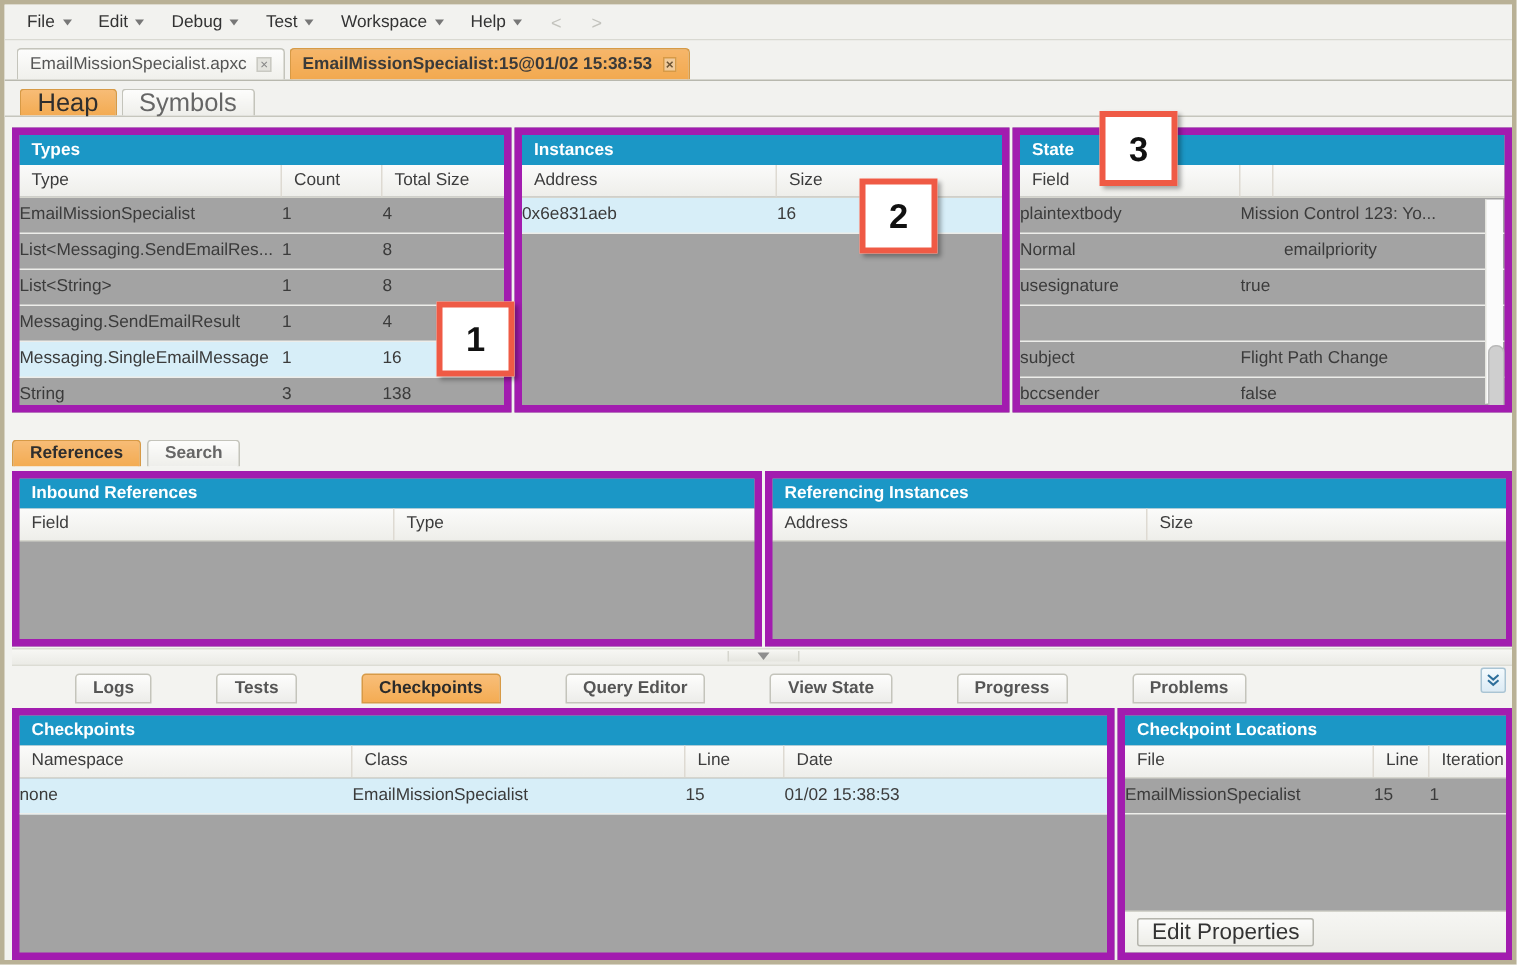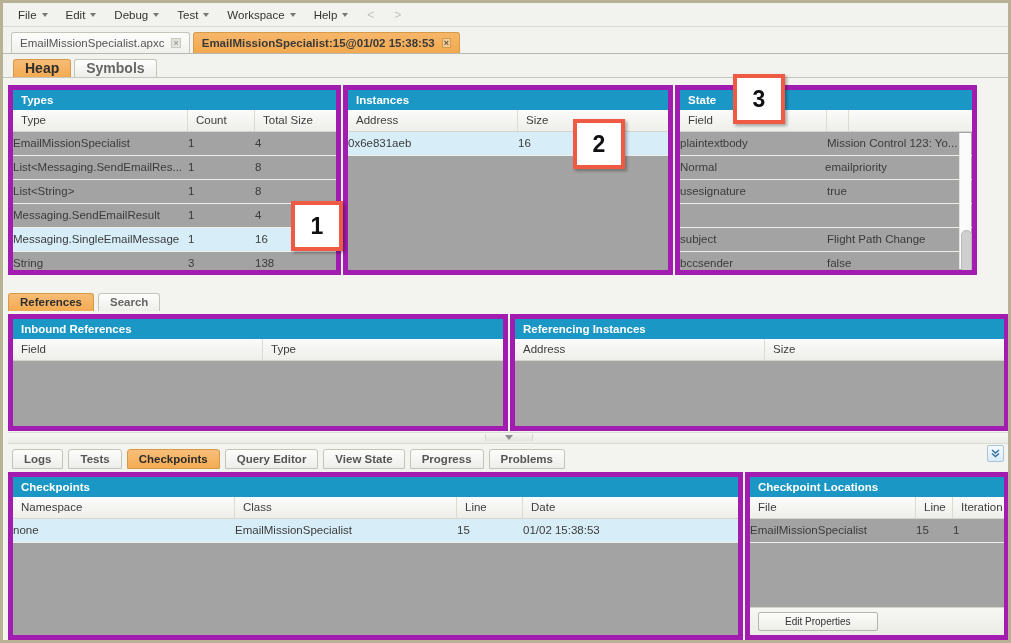--- a/index.html
+++ b/index.html
@@ -64,21 +64,21 @@
   
   .subtabs{
     height:24px;background:#f2f2ef;
     display:flex;align-items:flex-end;padding-left:10px;gap:3px;
     border-bottom:1px solid #c6c6bd;box-sizing:border-box;
   }
   .stab{
     height:18px;line-height:17px;padding:0 11px;box-sizing:border-box;
     border:1px solid #c4c4bb;border-bottom:none;border-radius:3px 3px 0 0;
     background:linear-gradient(#fdfdfc,#eeeeea);
-    font-size:14px;color:#666;font-weight:bold;white-space:nowrap;
+    font-size:17px;color:#666;font-weight:normal;white-space:nowrap;
   }
   .stab.active{
     background:linear-gradient(#f7bc76,#f3ab52);
     border-color:#d79a46;color:#2e2e2e;
   }
 
   
   .panel{background:#a3a3a3;border:5px solid #a21caf;box-sizing:border-box;position:relative;overflow:hidden;}
   .panel-title{
     height:20px;line-height:20px;
@@ -101,21 +101,21 @@
   .grow.sel{background:#d7eef8;}
   .gc{
     box-sizing:border-box;padding:0 0;line-height:23px;
     font-size:11.5px;color:#3b3b3b;white-space:nowrap;overflow:hidden;text-overflow:ellipsis;
   }
 
   
   .toprow{position:absolute;left:5px;top:82px;width:1000px;height:190px;display:flex;}
   #types-panel{width:333px;}
   #instances-panel{width:330px;margin-left:2px;}
-  #state-panel{width:302px;margin-left:2px;}
+  #state-panel{width:333px;margin-left:2px;}
 
   
   .vscroll{
     position:absolute;right:1px;top:43px;width:11px;bottom:1px;
     background:#fbfbfb;border-left:1px solid #e4e4de;
   }
   .vthumb{
     position:absolute;left:1px;width:9px;height:44px;
     background:#cfcfcf;border-radius:5px;border:1px solid #b9b9b9;
   }
@@ -157,21 +157,21 @@
 
   
   .bottomtabs{
     position:absolute;left:5px;top:440px;width:1001px;height:26px;
     display:flex;align-items:flex-end;gap:5px;padding-left:4px;box-sizing:border-box;
   }
   .btab{
     height:20px;line-height:19px;padding:0 11px;box-sizing:border-box;
     border:1px solid #c4c4bb;border-radius:3px 3px 0 0;
     background:linear-gradient(#fdfdfc,#ededea);
-    font-size:11.5px;color:#555;font-weight:bold;white-space:nowrap;
+    font-size:11.5px;color:#555;font-weight:bold;white-space:nowrap;margin-left:38px;
   }
   .btab.active{background:linear-gradient(#f8be79,#f4ac53);border-color:#d79a46;color:#2b2b2b;}
   .collapse-btn{
     position:absolute;right:4px;top:442px;width:17px;height:17px;
     box-sizing:border-box;border:1px solid #a9c4d4;border-radius:2px;
     background:linear-gradient(#f4fafd,#dcebf5);
     display:flex;align-items:center;justify-content:center;
     font-size:9px;color:#2f6f9b;line-height:1;
   }
 
@@ -179,24 +179,24 @@
   .botrow{position:absolute;left:5px;top:469px;width:1001px;height:168px;display:flex;}
   #checkpoints-panel{width:735px;}
   #cplocations-panel{width:264px;margin-left:2px;position:relative;}
   .cp-footer{
     position:absolute;left:0;right:0;bottom:0;height:28px;
     background:linear-gradient(#f6f6f3,#ececE7);
     border-top:1px solid #d3d3cb;
     display:flex;align-items:center;padding-left:8px;box-sizing:border-box;
   }
   .btn{
-    height:19px;line-height:17px;padding:0 26px;box-sizing:border-box;
+    height:19px;line-height:17px;padding:0 9px;box-sizing:border-box;
     border:1px solid #b5b5ad;border-radius:2px;
     background:linear-gradient(#fcfcfb,#ededE8);
-    font-size:10px;color:#333;white-space:nowrap;
+    font-size:15px;color:#333;white-space:nowrap;
   }
 
   
   .callout{
     position:absolute;
     box-sizing:border-box;
     width:52px;height:50px;
     background:#ffffff;
     border:4px solid #ef5a45;
     display:flex;align-items:center;justify-content:center;

